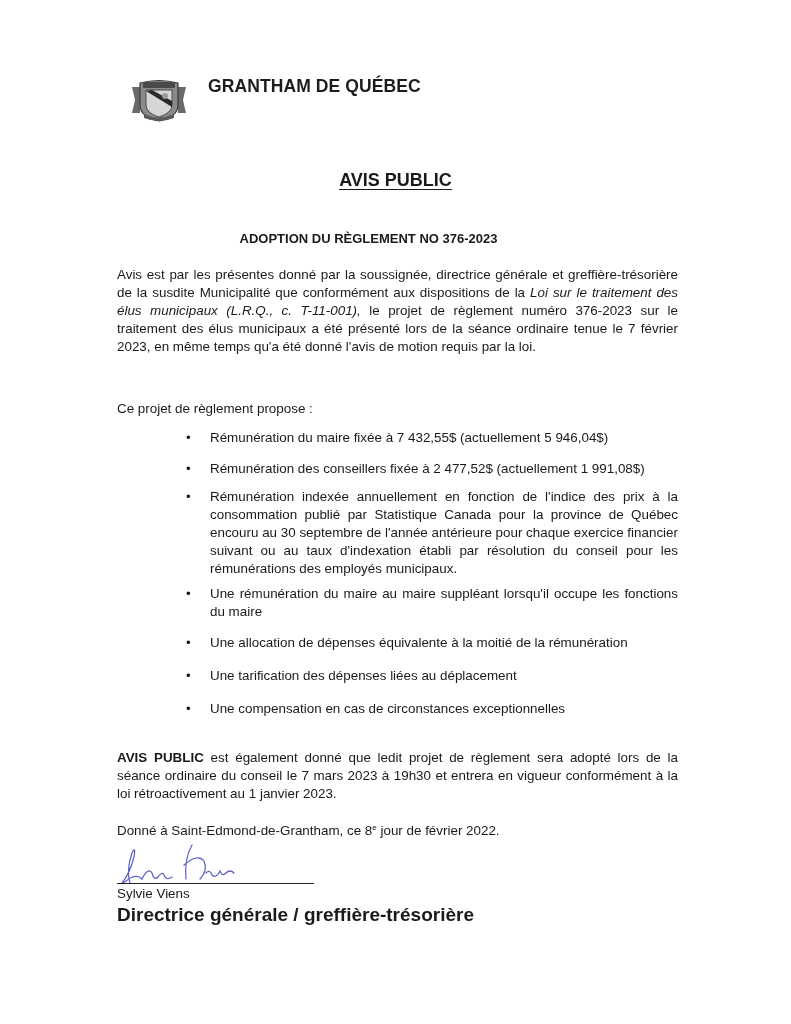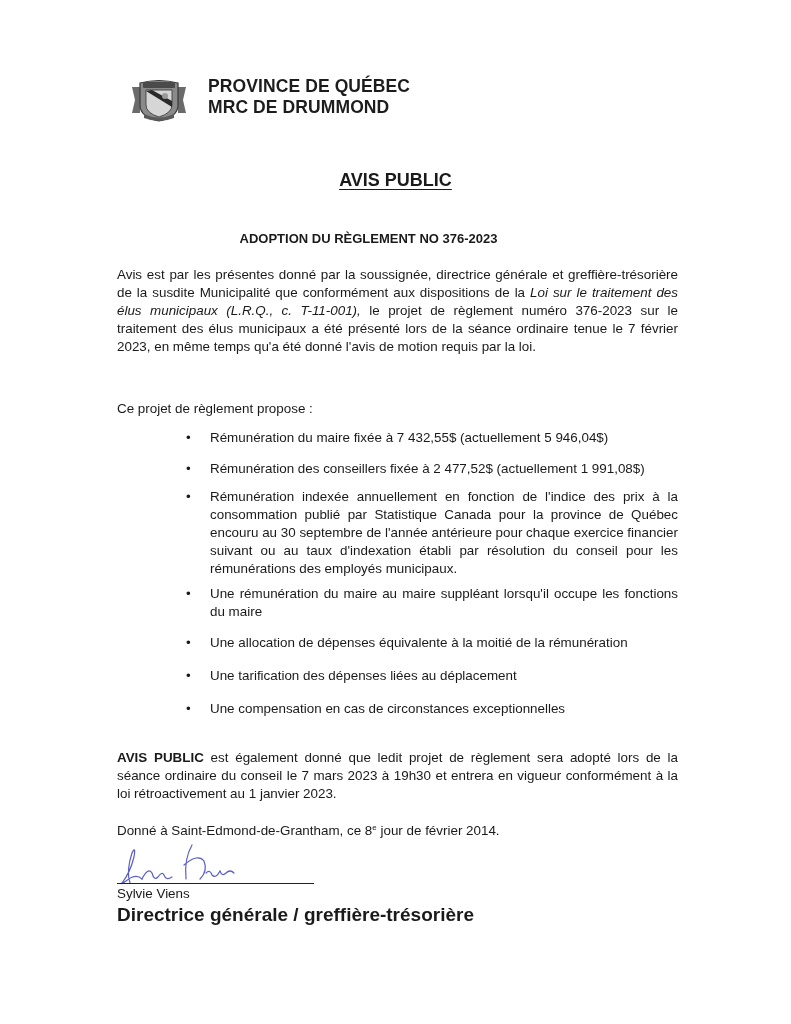--- a/index.html
+++ b/index.html
@@ -60,22 +60,21 @@
   <path d="M56 10 L48 10 L48 36 L56 36 L53 23 Z" fill="#6b6b6b"></path>
   <path d="M10 6 Q29 1 48 6 L48 28 Q48 40 29 44 Q10 40 10 28 Z" fill="#8a8a8a" stroke="#3a3a3a" stroke-width="1.2"></path>
   <rect x="13" y="5" width="32" height="6" rx="1" fill="#4a4a4a"></rect>
   <path d="M16 13 L42 13 L42 28 Q42 36 29 40 Q16 36 16 28 Z" fill="#d6d6d6" stroke="#333" stroke-width="0.8"></path>
   <path d="M16 14 L42 30 L42 24 L22 13 Z" fill="#2a2a2a"></path>
   <circle cx="35" cy="19" r="3" fill="#9a9a9a"></circle>
   <path d="M14 37 Q29 44 44 37 L44 41 Q29 47 14 41 Z" fill="#5a5a5a"></path>
 </svg>
 
 <div class="header">
-  <div>PROVINCE DE QUÉBEC</div>
-  <div>MRC DE DRUMMOND</div>
+  <div>GRANTHAM DE QUÉBEC</div>
 </div>
 
 <div class="title">AVIS PUBLIC</div>
 <div class="subtitle">ADOPTION DU RÈGLEMENT NO 376-2023</div>
 
 <div class="para p1"><span>Avis est par les présentes donné par la soussignée, directrice générale et greffière-trésorière de la susdite Municipalité que conformément aux dispositions de la </span><i>Loi sur le traitement des élus municipaux (L.R.Q., c. T-11-001),</i><span> le projet de règlement numéro 376-2023 sur le traitement des élus municipaux a été présenté lors de la séance ordinaire tenue le 7 février 2023, en même temps qu'a été donné l'avis de motion requis par la loi.</span></div>
 
 <div class="para p2">Ce projet de règlement propose :</div>
 
 <ul class="bullets">
@@ -104,21 +103,21 @@
       <span class="txt">Une tarification des dépenses liées au déplacement</span>
     </li>
   <li class="bullet b7">
       <span class="dot">•</span>
       <span class="txt">Une compensation en cas de circonstances exceptionnelles</span>
     </li>
 </ul>
 
 <div class="para p3"><b>AVIS PUBLIC</b><span> est également donné que ledit projet de règlement sera adopté lors de la séance ordinaire du conseil le 7 mars 2023 à 19h30 et entrera en vigueur conformément à la loi rétroactivement au 1 janvier 2023.</span></div>
 
-<div class="para p4"><span>Donné à Saint-Edmond-de-Grantham, ce 8</span><sup>e</sup><span> jour de février 2014.</span></div>
+<div class="para p4"><span>Donné à Saint-Edmond-de-Grantham, ce 8</span><sup>e</sup><span> jour de février 2022.</span></div>
 
 <svg class="sig-scribble" viewBox="0 0 130 42">
   <g fill="none" stroke="#5a5fc4" stroke-width="1.2" stroke-linecap="round">
     <path d="M18 40 Q14 28 20 10 Q24 2 22 14 Q18 30 10 40 Q8 42 14 38 Q24 30 30 36"></path>
     <path d="M30 36 Q36 24 40 30 Q42 38 46 34 Q50 28 52 32 Q54 38 60 34"></path>
     <path d="M80 2 Q72 16 74 36 M72 22 Q86 10 92 18 Q96 28 88 36"></path>
     <path d="M94 30 Q98 26 100 32 Q104 36 108 28 Q110 34 114 30 Q118 26 122 30"></path>
   </g>
 </svg>
 <div class="sig-line"></div>

